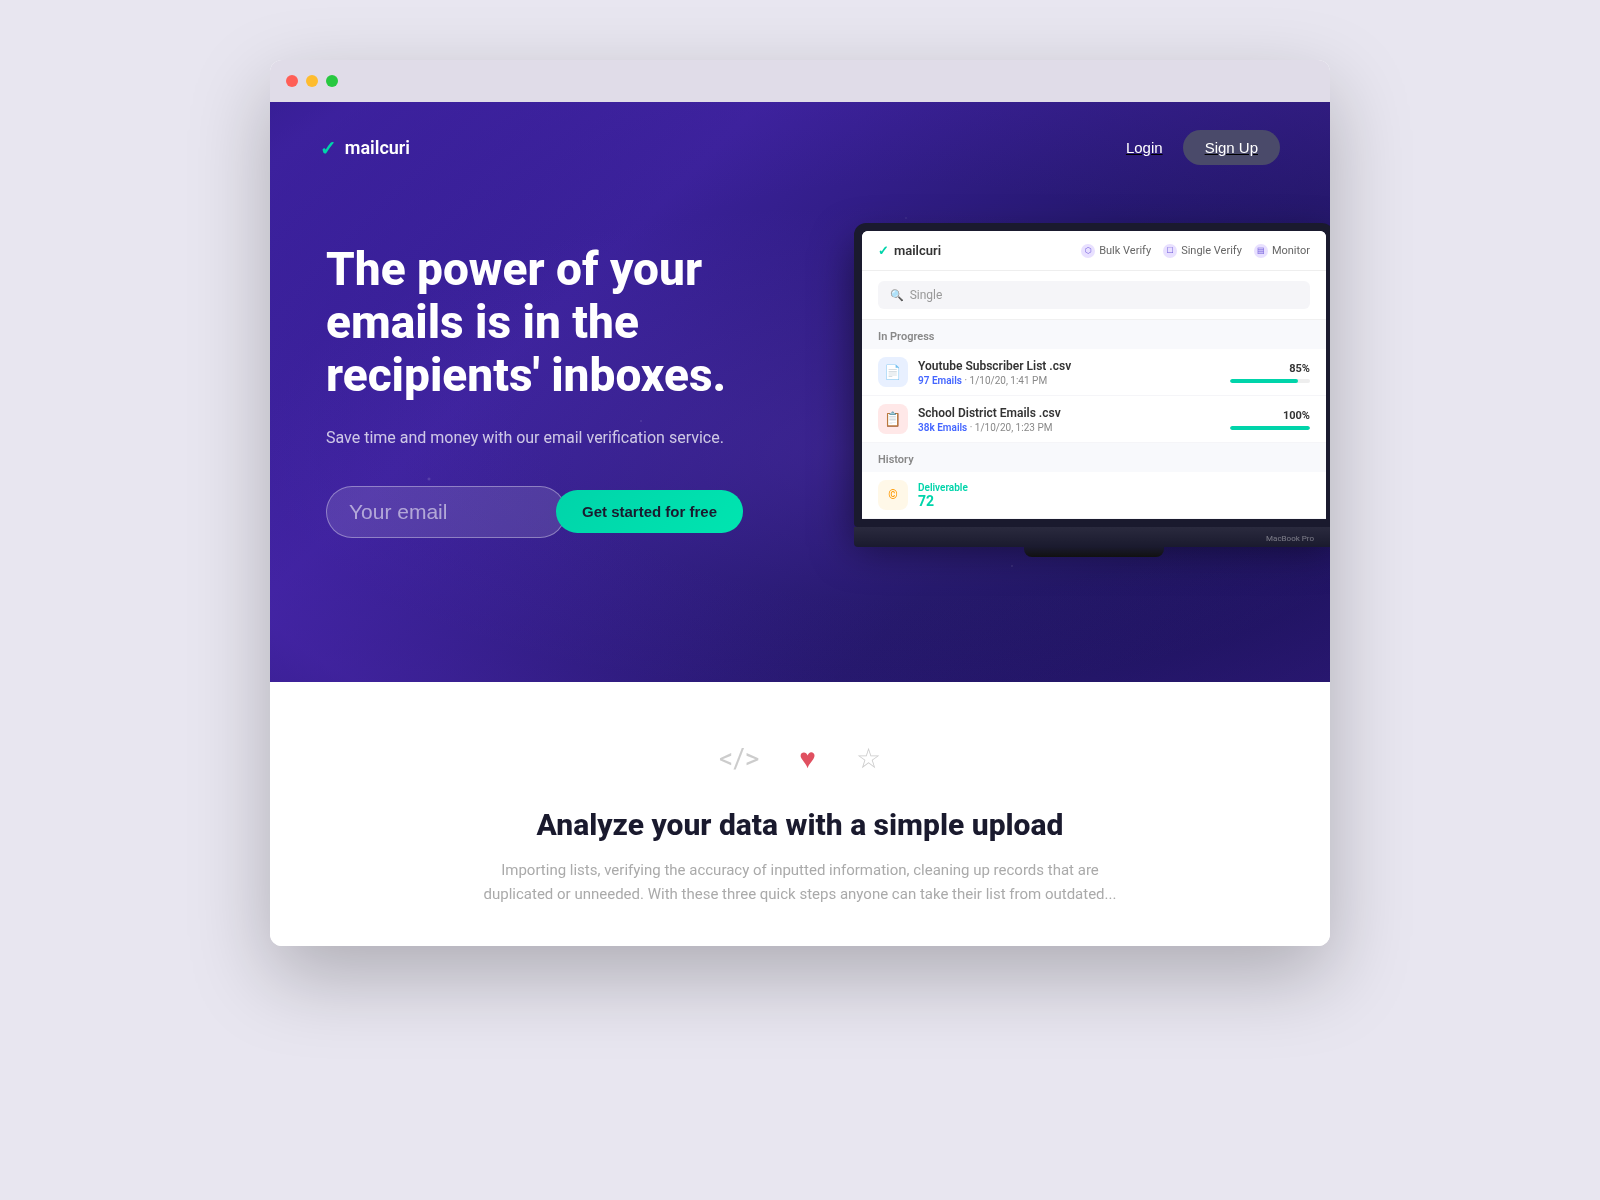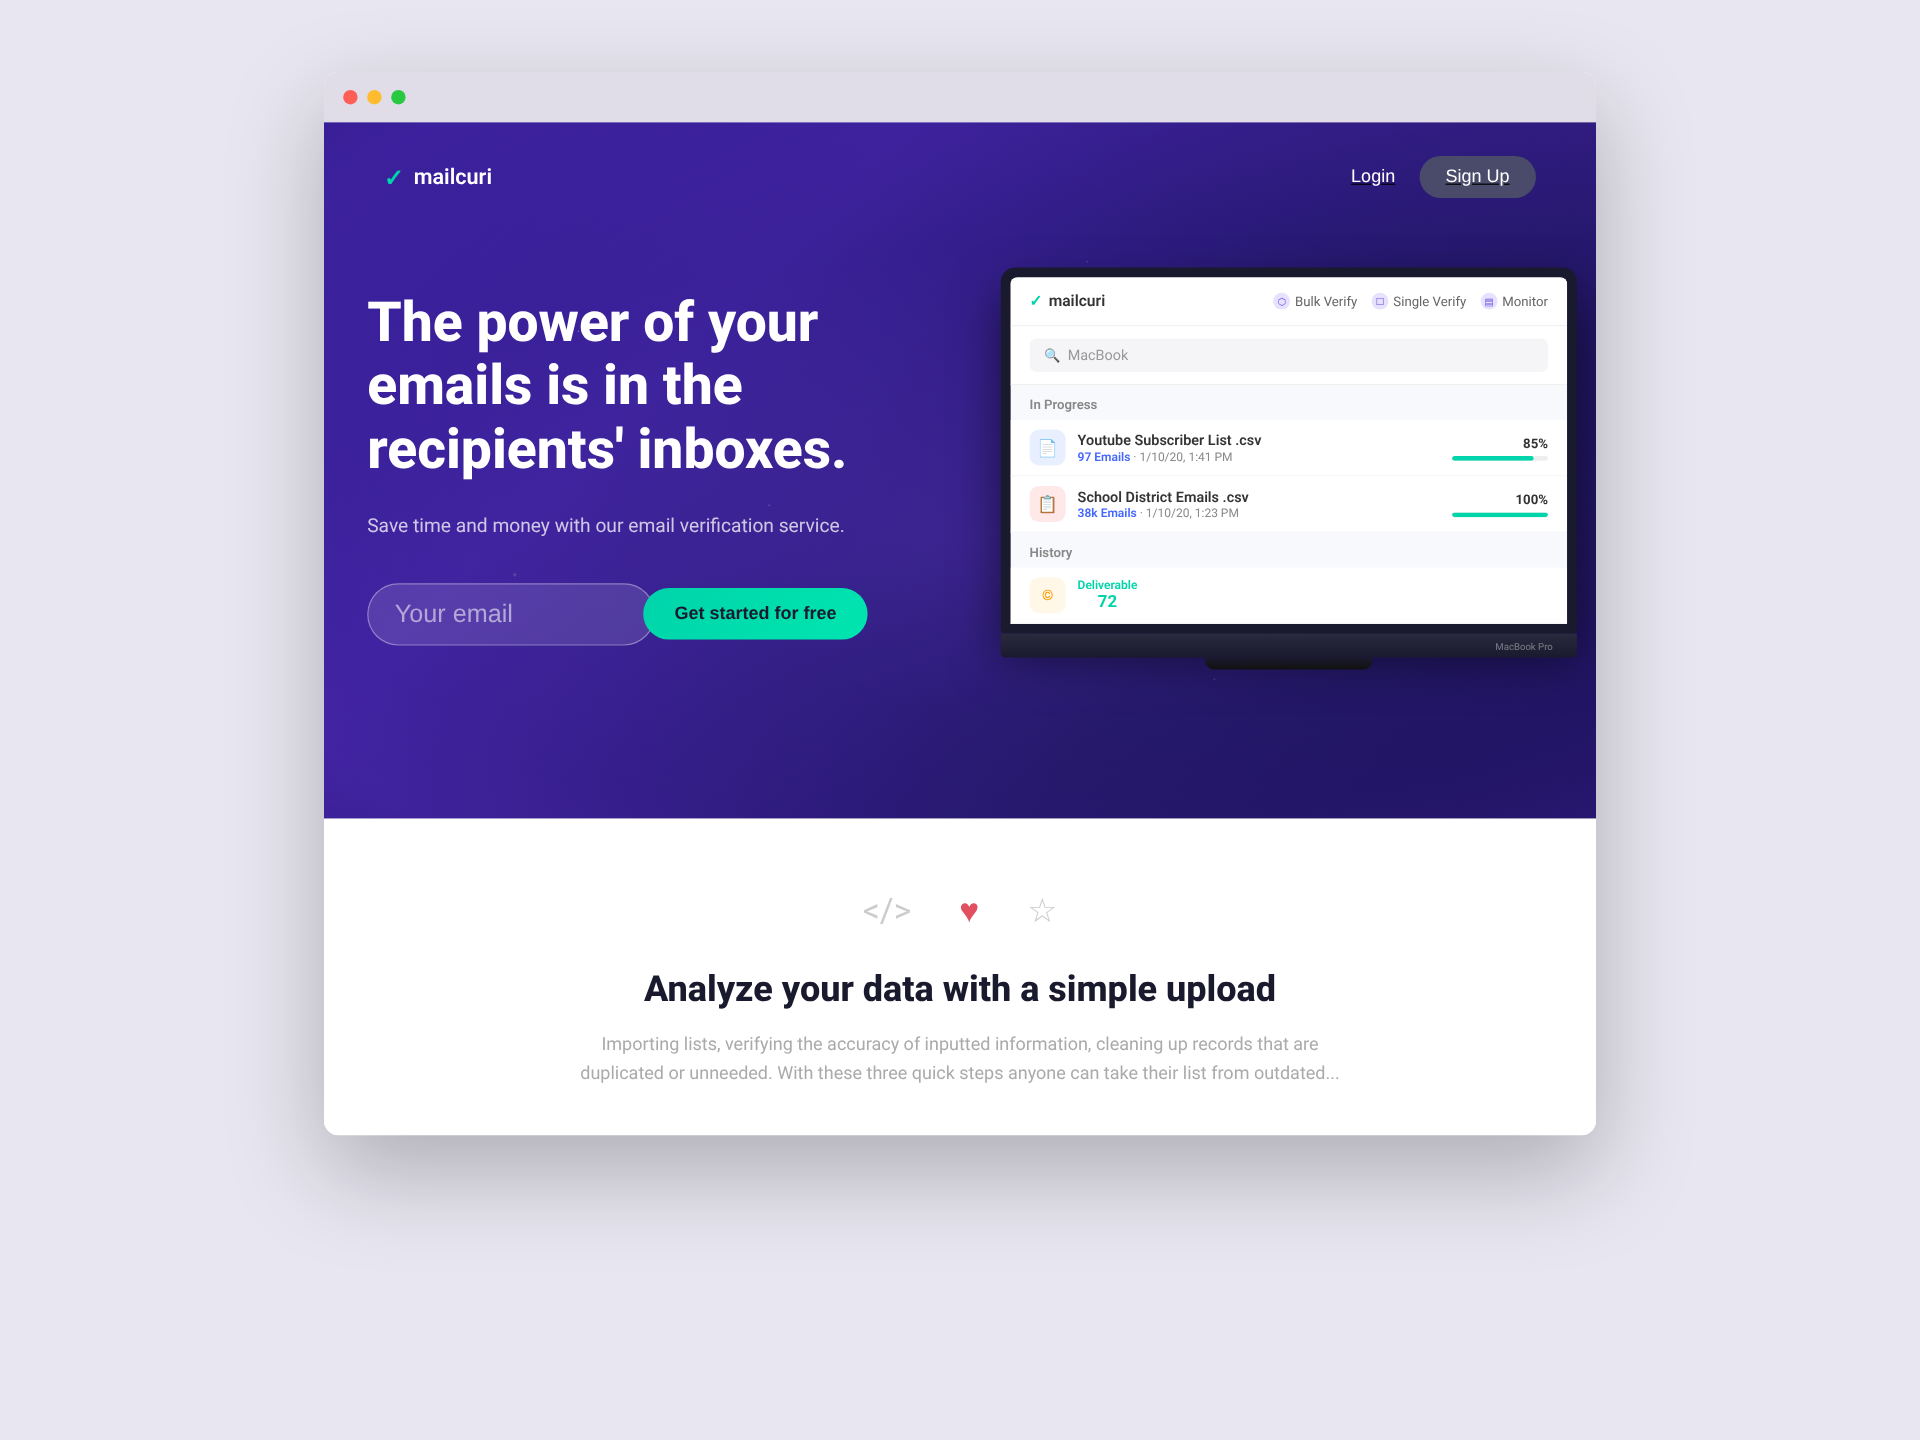--- a/index.html
+++ b/index.html
@@ -147,21 +147,21 @@
       cursor: pointer;
       font-weight: 500;
     }
 
     
     .hero-content {
       position: relative;
       z-index: 10;
       display: flex;
       align-items: flex-start;
-      padding: 30px 36px 60px;
+      padding: 30px 56px 60px;
       gap: 48px;
     }
 
     .hero-text {
       flex: 0 0 480px;
       padding-top: 20px;
     }
 
     .hero-headline {
       color: white;
@@ -383,21 +383,21 @@
       overflow: hidden;
     }
 
     .progress-bar-fill {
       height: 100%;
       border-radius: 2px;
       background: #00d4aa;
     }
 
     .item-deliverable {
-      text-align: center;
+      text-align: left;
     }
 
     .deliverable-label {
       font-size: 10px;
       color: #00d4aa;
       font-weight: 600;
     }
 
     .deliverable-num {
       font-size: 14px;
@@ -530,21 +530,21 @@
                   <div class="app-nav-tab">
                     <div class="tab-icon">▤</div>
                     <span>Monitor</span>
                   </div>
                 </div>
               </div>
 
               <div class="app-search">
                 <div class="search-box">
                   <span class="search-icon-inner">🔍</span>
-                  <span>MacBook</span>
+                  <span>Single</span>
                 </div>
               </div>
 
               <div class="app-section-label">In Progress</div>
 
               <div class="app-list-item">
                 <div class="item-icon icon-blue">📄</div>
                 <div class="item-info">
                   <div class="item-name">Youtube Subscriber List .csv</div>
                   <div class="item-meta">

